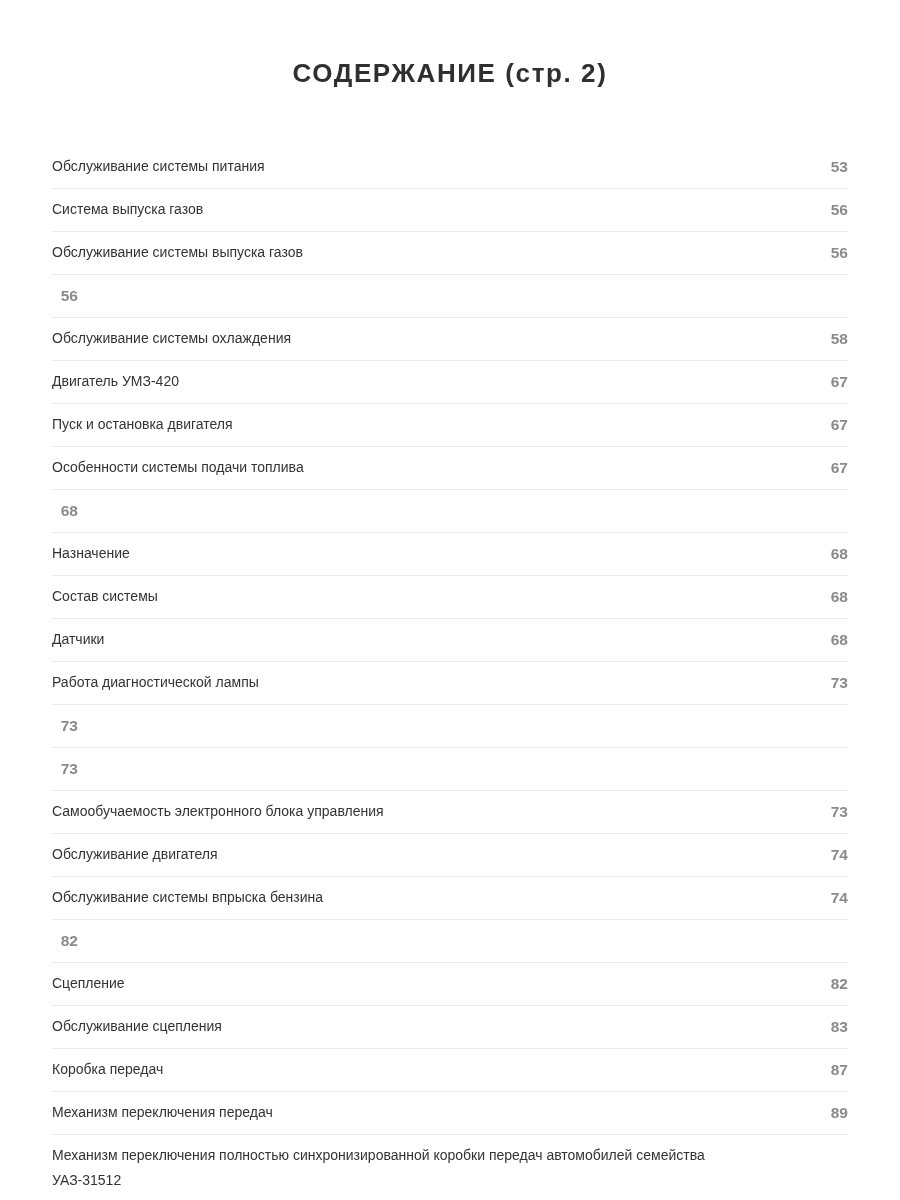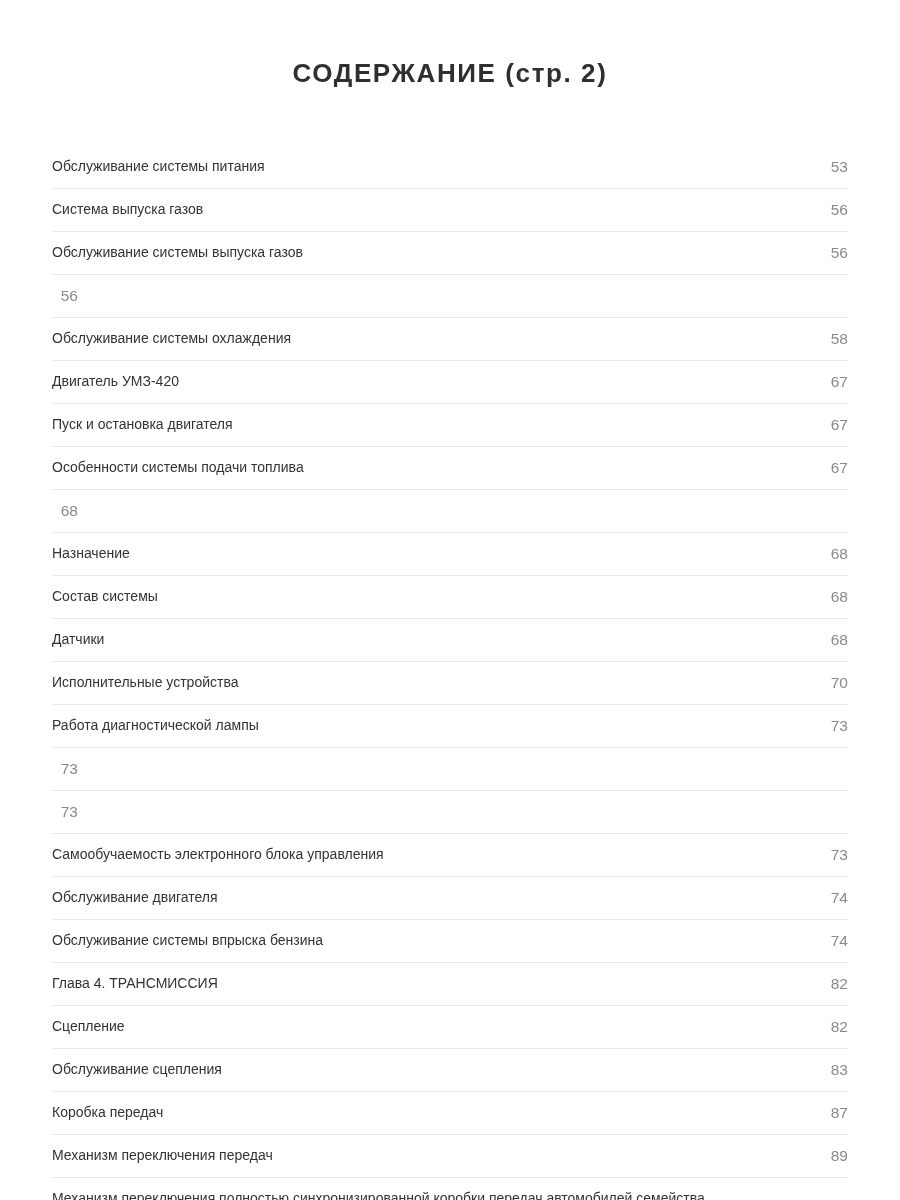--- a/index.html
+++ b/index.html
@@ -66,20 +66,21 @@
     word-break: normal;
   }
   .toc-page {
     font-size: 15.5px;
     line-height: 25px;
     color: #8a8a8a;
     flex: 0 0 auto;
     min-width: 26px;
     text-align: right;
     white-space: nowrap;
+    font-weight: bold;
   }
 </style>
 </head>
 <body>
 
 <div class="page">
 
   <h1 class="toc-title">СОДЕРЖАНИЕ (стр. 2)</h1>
 
   <div class="title-rule"></div>
@@ -125,24 +126,20 @@
       </li>
       <li class="toc-row">
         <span class="toc-label">Состав системы</span>
         <span class="toc-page">68</span>
       </li>
       <li class="toc-row">
         <span class="toc-label">Датчики</span>
         <span class="toc-page">68</span>
       </li>
       <li class="toc-row">
-        <span class="toc-label">Исполнительные устройства</span>
-        <span class="toc-page">70</span>
-      </li>
-      <li class="toc-row">
         <span class="toc-label">Работа диагностической лампы</span>
         <span class="toc-page">73</span>
       </li>
       <li class="toc-row">
         <span class="toc-page">73</span>
       </li>
       <li class="toc-row">
         <span class="toc-page">73</span>
       </li>
       <li class="toc-row">
@@ -151,21 +148,20 @@
       </li>
       <li class="toc-row">
         <span class="toc-label">Обслуживание двигателя</span>
         <span class="toc-page">74</span>
       </li>
       <li class="toc-row">
         <span class="toc-label">Обслуживание системы впрыска бензина</span>
         <span class="toc-page">74</span>
       </li>
       <li class="toc-row">
-        <span class="toc-label">Глава 4. ТРАНСМИССИЯ</span>
         <span class="toc-page">82</span>
       </li>
       <li class="toc-row">
         <span class="toc-label">Сцепление</span>
         <span class="toc-page">82</span>
       </li>
       <li class="toc-row">
         <span class="toc-label">Обслуживание сцепления</span>
         <span class="toc-page">83</span>
       </li>

